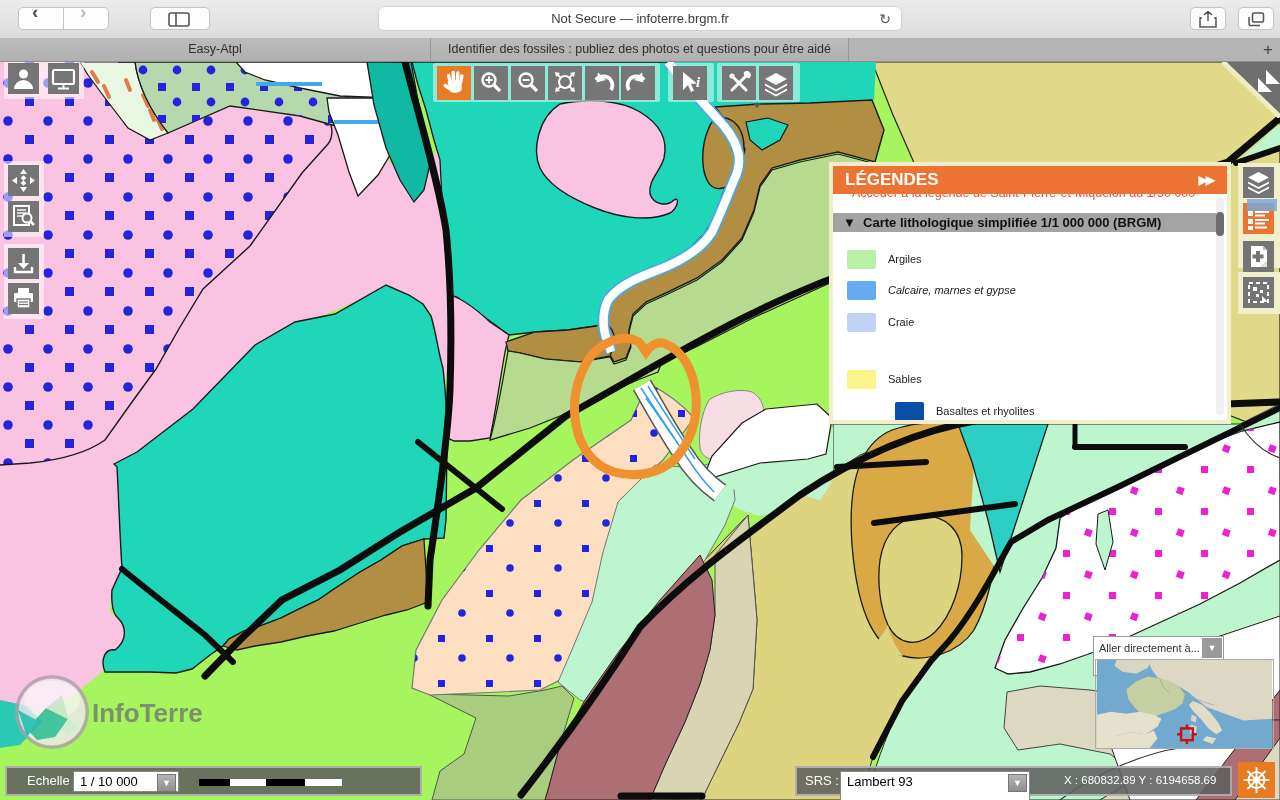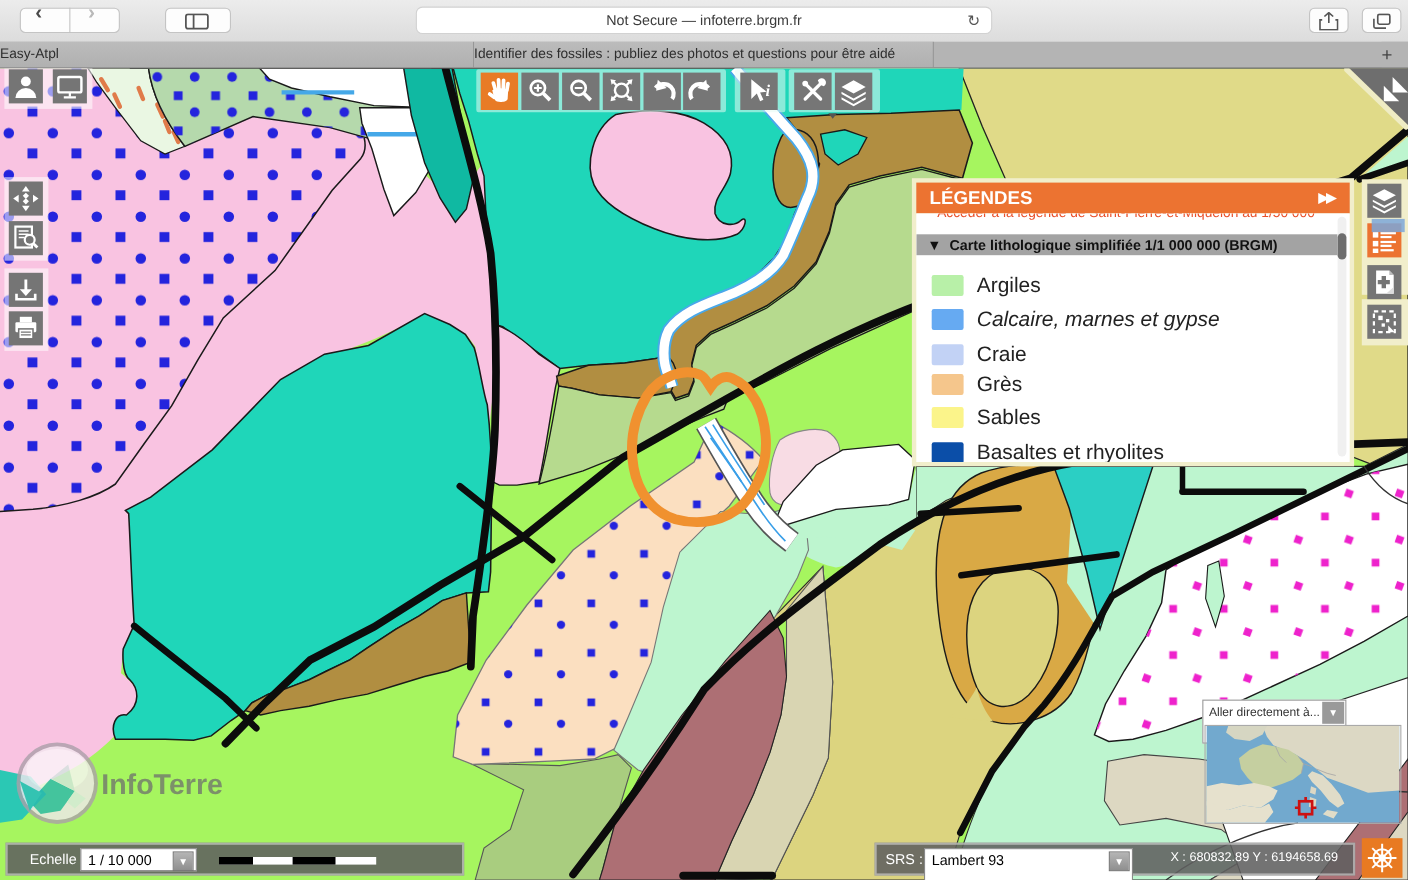--- a/index.html
+++ b/index.html
@@ -9,42 +9,42 @@
 #navgrp{left:18px;top:7px;width:91px;}
 #navdiv{position:absolute;left:63px;top:7px;width:1px;height:23px;background:#c4c4c4;}
 .chev{position:absolute;top:1px;font-size:19px;font-weight:bold;}
 #sidebtn{left:150px;top:7px;width:60px;}
 #addr{position:absolute;left:378px;top:6px;width:524px;height:25px;background:#fff;border:1px solid #d2d2d2;border-radius:6px;box-sizing:border-box;text-align:center;font-size:13px;color:#3c3c3c;line-height:24px;}
 #reload{position:absolute;right:10px;top:0px;font-size:14px;color:#555;}
 #sharebtn{left:1190px;top:7px;width:36px;}
 #tabsbtn{left:1238px;top:7px;width:36px;}
 
 #tabbar{position:absolute;left:0;top:38px;width:1280px;height:24px;background:#b4b4b4;border-bottom:1px solid #8e8e8e;box-sizing:border-box;}
-.tab{position:absolute;top:0;height:23px;font-size:12.5px;color:#2e2e2e;text-align:left;line-height:23px;overflow:hidden;white-space:nowrap;}
+.tab{position:absolute;top:0;height:23px;font-size:12.5px;color:#2e2e2e;text-align:center;line-height:23px;overflow:hidden;white-space:nowrap;}
 #tab1{left:0;width:430px;border-right:1px solid #979797;background:linear-gradient(#bcbcbc,#b0b0b0);}
 #tab2{left:431px;width:417px;border-right:1px solid #979797;background:linear-gradient(#bcbcbc,#b0b0b0);}
 #tab3{left:849px;width:407px;border-right:1px solid #979797;background:#c9c9c9;}
 #tabplus{left:1256px;width:24px;font-size:17px;color:#444;background:#b4b4b4;}
 
 #map{position:absolute;left:0;top:62px;width:1280px;height:738px;}
 
 .strip{position:absolute;background:rgba(230,252,244,.55);border-radius:2px;}
 .mbtn{position:absolute;width:34px;height:34px;background:#767676;}
 .mbtn svg{position:absolute;left:0;top:0;}
 
 .lglow{position:absolute;background:rgba(255,255,255,.55);}
 
 #legwrap{position:absolute;left:829px;top:162px;width:402px;height:262px;background:#f1eecb;}
 #leghdr{position:absolute;left:4px;top:4px;width:394px;height:28px;background:#ec7331;color:#fff;font-size:17px;font-weight:bold;line-height:28px;}
 #legbody{position:absolute;left:4px;top:32px;width:394px;height:226px;background:#fff;overflow:hidden;}
 #leglink{position:absolute;left:19px;top:-8px;width:380px;font-size:12.5px;color:#e9502a;}
 #legsec{position:absolute;left:0;top:19px;width:383px;height:19px;background:#a3a3a3;font-size:13px;font-weight:bold;color:#111;line-height:19px;}
 #legscroll{position:absolute;right:3px;top:3px;width:8px;height:218px;background:#f0f0f0;border-radius:4px;}
 #legthumb{position:absolute;left:0;top:15px;width:8px;height:24px;background:#6d6d6d;border-radius:4px;}
-.legitem{position:absolute;left:14px;width:370px;height:19px;font-size:19px;color:#222;line-height:19px;}
+.legitem{position:absolute;left:14px;width:370px;height:19px;font-size:11px;color:#222;line-height:19px;}
 .sw{position:absolute;left:0;top:0;width:29px;height:19px;border-radius:2px;}
 .legitem span{position:absolute;left:41px;top:0;}
 
 .rstrip{position:absolute;background:#f1eecb;}
 .ricon{position:absolute;width:31px;height:31px;background:#757575;}
 .ricon svg{position:absolute;left:0;top:0;}
 
 .bbar{position:absolute;height:30px;background:rgba(96,96,96,.88);border:2px solid rgba(255,255,255,.45);box-sizing:border-box;color:#fff;font-size:13px;}
 #bleft{left:5px;top:766px;width:417px;}
 #bright{left:795px;top:766px;width:437px;}
@@ -427,29 +427,25 @@
           <span>Argiles</span>
         </div>
   <div class="legitem" style="top:87px;font-style:italic;">
           <div class="sw" style="background:#66aaf2;"></div>
           <span>Calcaire, marnes et gypse</span>
         </div>
   <div class="legitem" style="top:119px;">
           <div class="sw" style="background:#c2d2f5;"></div>
           <span>Craie</span>
         </div>
-  <div class="legitem" style="top:146px;">
-          <div class="sw" style="background:#f5c68c;"></div>
-          <span>Grès</span>
-        </div>
   <div class="legitem" style="top:176px;">
           <div class="sw" style="background:#fbf48a;"></div>
           <span>Sables</span>
         </div>
-  <div class="legitem" style="top:208px;">
+  <div class="legitem" style="top:208px;margin-left:48px;">
           <div class="sw" style="background:#0b4ea8;"></div>
           <span>Basaltes et rhyolites</span>
         </div>
  </div>
 </div>
 
 <div id="infotext">InfoTerre</div>
 
 <div id="gobox"><span style="margin-left:5px;">Aller directement à...</span><div id="gobtn">▼</div></div>
 <svg id="minimap" width="179" height="90" viewBox="0 0 179 90">

